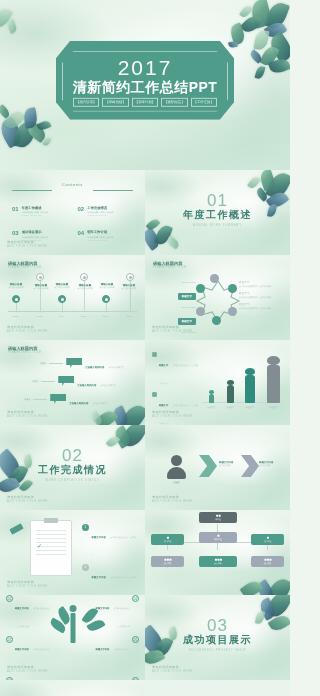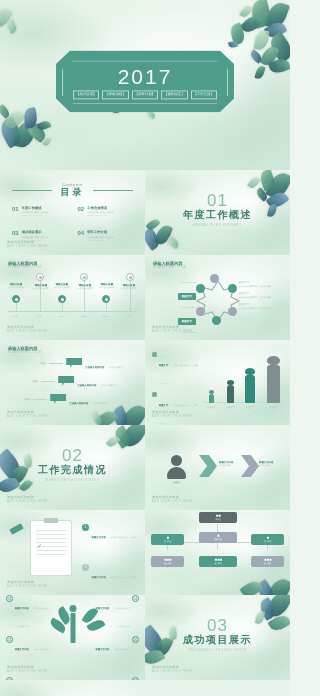--- a/index.html
+++ b/index.html
@@ -257,37 +257,37 @@
     <div class="leafgrp" style="left:100px;top:96px;width:60px;height:30px;">
       <div class="leaf lt sm" style="left:0;top:0;transform:rotate(-40deg);"></div>
       <div class="leaf sm" style="left:14px;top:6px;transform:rotate(50deg);"></div>
       <div class="leaf lt xs" style="left:34px;top:2px;transform:rotate(20deg);"></div>
       <div class="leaf lt xs" style="left:48px;top:14px;transform:rotate(-60deg);"></div>
     </div>
 
     <div class="cover-banner">
       <div class="inner">
         <div class="cover-year">2017</div>
+        <div class="cover-title">清新简约工作总结PPT</div>
         <div class="cover-tags">
           <span>【教育说课】</span>
           <span>【年终总结】</span>
           <span>【新年计划】</span>
           <span>【述职报告】</span>
           <span>【工作汇报】</span>
         </div>
       </div>
     </div>
   </div>
 
   <div class="slide">
     <div class="contents-rule l"></div>
     <div class="contents-rule r"></div>
     <div class="contents-head">
       <div class="en">Contents</div>
-      <div class="cn">目录</div>
     </div>
     <div class="toc-grid">
       <div class="toc-item">
         <div class="toc-num">01</div>
         <div class="toc-txt">
           <div class="a">年度工作概述</div>
           <div class="b">请在此处输入您的文本内容</div>
           <div class="c">WORK SUMMARY</div>
         </div>
       </div>

